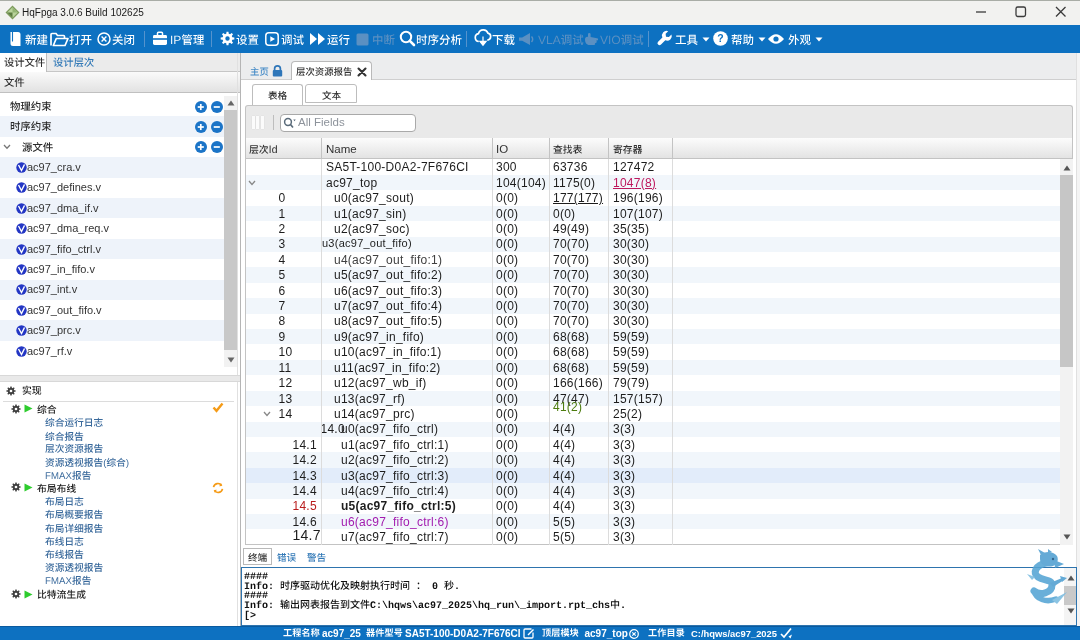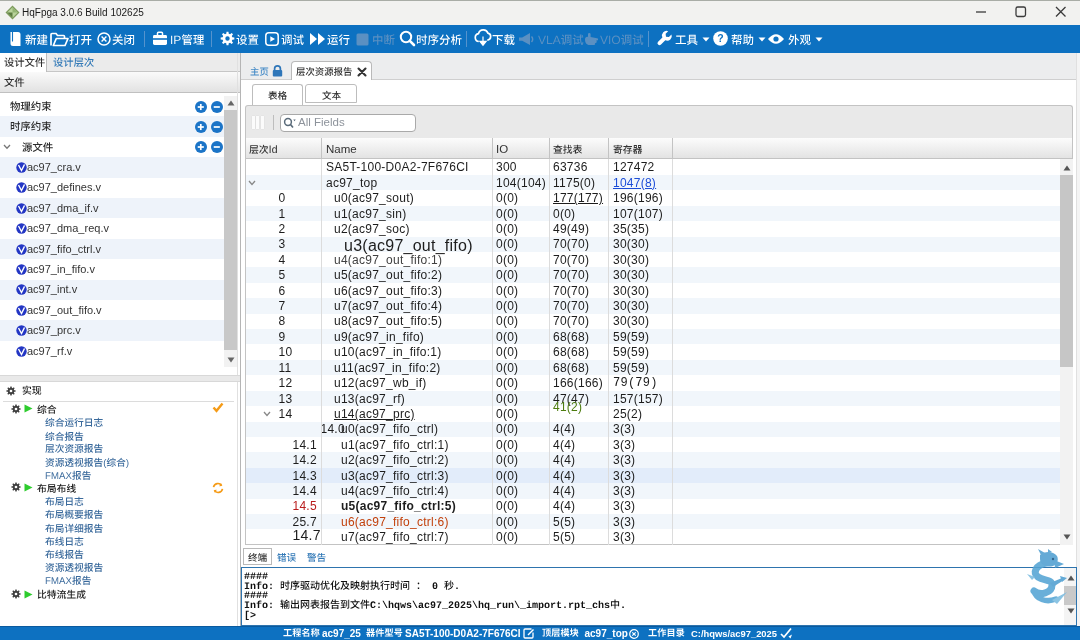--- a/index.html
+++ b/index.html
@@ -393,40 +393,40 @@
     <div class="txt" style="left:496px;top:160.2px;font-size:12px;color:#1d1d1d;letter-spacing:0.25px;">300</div>
     <div class="txt" style="left:553px;top:160.2px;font-size:12px;color:#1d1d1d;letter-spacing:0.25px;">63736</div>
     <div class="txt" style="left:613px;top:160.2px;font-size:12px;color:#1d1d1d;letter-spacing:0.25px;">127472</div>
     <div class="a" style="left:246px;top:174.8px;width:826px;height:15.4px;background:#f1f6fb"></div>
     <svg class="t" style="left:247.5px;top:180.0px" width="8" height="6" viewBox="0 0 8 6">
       <path d="M1 1 L4 4.5 L7 1" fill="none" stroke="#888" stroke-width="1.3"></path>
     </svg>
     <div class="txt" style="left:326px;top:175.6px;font-size:12px;color:#1d1d1d;letter-spacing:0.25px;">ac97_top</div>
     <div class="txt" style="left:496px;top:175.6px;font-size:12px;color:#1d1d1d;letter-spacing:0.25px;">104(104)</div>
     <div class="txt" style="left:553px;top:175.6px;font-size:12px;color:#1d1d1d;letter-spacing:0.25px;">1175(0)</div>
-    <div class="txt" style="left:613px;top:175.6px;font-size:12px;color:#1d4ed8;letter-spacing:0.25px;text-decoration:underline;">1047(8)</div>
+    <div class="txt" style="left:613px;top:175.6px;font-size:12px;color:#be185d;letter-spacing:0.25px;text-decoration:underline;">1047(8)</div>
     <div class="txt" style="left:278.5px;top:191.1px;font-size:12px;color:#1d1d1d;letter-spacing:0.25px;">0</div>
     <div class="txt" style="left:334px;top:191.1px;font-size:12px;color:#1d1d1d;letter-spacing:0.25px;">u0(ac97_sout)</div>
     <div class="txt" style="left:496px;top:191.1px;font-size:12px;color:#1d1d1d;letter-spacing:0.25px;">0(0)</div>
     <div class="txt" style="left:553px;top:191.1px;font-size:12px;color:#1d1d1d;letter-spacing:0.25px;text-decoration:underline;">177(177)</div>
     <div class="txt" style="left:613px;top:191.1px;font-size:12px;color:#1d1d1d;letter-spacing:0.25px;">196(196)</div>
     <div class="a" style="left:246px;top:205.7px;width:826px;height:15.4px;background:#f1f6fb"></div>
     <div class="txt" style="left:278.5px;top:206.5px;font-size:12px;color:#1d1d1d;letter-spacing:0.25px;">1</div>
     <div class="txt" style="left:334px;top:206.5px;font-size:12px;color:#1d1d1d;letter-spacing:0.25px;">u1(ac97_sin)</div>
     <div class="txt" style="left:496px;top:206.5px;font-size:12px;color:#1d1d1d;letter-spacing:0.25px;">0(0)</div>
     <div class="txt" style="left:553px;top:206.5px;font-size:12px;color:#1d1d1d;letter-spacing:0.25px;">0(0)</div>
     <div class="txt" style="left:613px;top:206.5px;font-size:12px;color:#1d1d1d;letter-spacing:0.25px;">107(107)</div>
     <div class="txt" style="left:278.5px;top:221.9px;font-size:12px;color:#1d1d1d;letter-spacing:0.25px;">2</div>
     <div class="txt" style="left:334px;top:221.9px;font-size:12px;color:#1d1d1d;letter-spacing:0.25px;">u2(ac97_soc)</div>
     <div class="txt" style="left:496px;top:221.9px;font-size:12px;color:#1d1d1d;letter-spacing:0.25px;">0(0)</div>
     <div class="txt" style="left:553px;top:221.9px;font-size:12px;color:#1d1d1d;letter-spacing:0.25px;">49(49)</div>
     <div class="txt" style="left:613px;top:221.9px;font-size:12px;color:#1d1d1d;letter-spacing:0.25px;">35(35)</div>
     <div class="a" style="left:246px;top:236.5px;width:826px;height:15.4px;background:#f1f6fb"></div>
     <div class="txt" style="left:278.5px;top:237.3px;font-size:12px;color:#1d1d1d;letter-spacing:0.25px;">3</div>
-    <div class="txt" style="left:344px;top:237.3px;font-size:16px;color:#1d1d1d;letter-spacing:0.25px;">u3(ac97_out_fifo)</div>
+    <div class="txt" style="left:322px;top:237.3px;font-size:11px;color:#1d1d1d;letter-spacing:0.25px;">u3(ac97_out_fifo)</div>
     <div class="txt" style="left:496px;top:237.3px;font-size:12px;color:#1d1d1d;letter-spacing:0.25px;">0(0)</div>
     <div class="txt" style="left:553px;top:237.3px;font-size:12px;color:#1d1d1d;letter-spacing:0.25px;">70(70)</div>
     <div class="txt" style="left:613px;top:237.3px;font-size:12px;color:#1d1d1d;letter-spacing:0.25px;">30(30)</div>
     <div class="txt" style="left:278.5px;top:252.7px;font-size:12px;color:#1d1d1d;letter-spacing:0.25px;">4</div>
     <div class="txt" style="left:334px;top:252.7px;font-size:12px;color:#404040;letter-spacing:0.25px;">u4(ac97_out_fifo:1)</div>
     <div class="txt" style="left:496px;top:252.7px;font-size:12px;color:#1d1d1d;letter-spacing:0.25px;">0(0)</div>
     <div class="txt" style="left:553px;top:252.7px;font-size:12px;color:#1d1d1d;letter-spacing:0.25px;">70(70)</div>
     <div class="txt" style="left:613px;top:252.7px;font-size:12px;color:#1d1d1d;letter-spacing:0.25px;">30(30)</div>
     <div class="a" style="left:246px;top:267.3px;width:826px;height:15.4px;background:#f1f6fb"></div>
     <div class="txt" style="left:278.5px;top:268.2px;font-size:12px;color:#1d1d1d;letter-spacing:0.25px;">5</div>
@@ -464,32 +464,32 @@
     <div class="a" style="left:246px;top:359.9px;width:826px;height:15.4px;background:#f1f6fb"></div>
     <div class="txt" style="left:278.5px;top:360.7px;font-size:12px;color:#1d1d1d;letter-spacing:0.25px;">11</div>
     <div class="txt" style="left:334px;top:360.7px;font-size:12px;color:#1d1d1d;letter-spacing:0.25px;">u11(ac97_in_fifo:2)</div>
     <div class="txt" style="left:496px;top:360.7px;font-size:12px;color:#1d1d1d;letter-spacing:0.25px;">0(0)</div>
     <div class="txt" style="left:553px;top:360.7px;font-size:12px;color:#1d1d1d;letter-spacing:0.25px;">68(68)</div>
     <div class="txt" style="left:613px;top:360.7px;font-size:12px;color:#1d1d1d;letter-spacing:0.25px;">59(59)</div>
     <div class="txt" style="left:278.5px;top:376.1px;font-size:12px;color:#1d1d1d;letter-spacing:0.25px;">12</div>
     <div class="txt" style="left:334px;top:376.1px;font-size:12px;color:#1d1d1d;letter-spacing:0.25px;">u12(ac97_wb_if)</div>
     <div class="txt" style="left:496px;top:376.1px;font-size:12px;color:#1d1d1d;letter-spacing:0.25px;">0(0)</div>
     <div class="txt" style="left:553px;top:376.1px;font-size:12px;color:#1d1d1d;letter-spacing:0.25px;">166(166)</div>
-    <div class="txt" style="left:613px;top:376.1px;font-size:12px;color:#1d1d1d;letter-spacing:0.25px;font-family:Liberation Mono, monospace;">79(79)</div>
+    <div class="txt" style="left:613px;top:376.1px;font-size:12px;color:#1d1d1d;letter-spacing:0.25px;">79(79)</div>
     <div class="a" style="left:246px;top:390.7px;width:826px;height:15.4px;background:#f1f6fb"></div>
     <div class="txt" style="left:278.5px;top:391.5px;font-size:12px;color:#1d1d1d;letter-spacing:0.25px;">13</div>
     <div class="txt" style="left:334px;top:391.5px;font-size:12px;color:#1d1d1d;letter-spacing:0.25px;">u13(ac97_rf)</div>
     <div class="txt" style="left:496px;top:391.5px;font-size:12px;color:#1d1d1d;letter-spacing:0.25px;">0(0)</div>
     <div class="txt" style="left:553px;top:391.5px;font-size:12px;color:#1d1d1d;letter-spacing:0.25px;">47(47)</div>
     <div class="txt" style="left:613px;top:391.5px;font-size:12px;color:#1d1d1d;letter-spacing:0.25px;">157(157)</div>
     <svg class="t" style="left:262.5px;top:411.3px" width="8" height="6" viewBox="0 0 8 6">
       <path d="M1 1 L4 4.5 L7 1" fill="none" stroke="#888" stroke-width="1.3"></path>
     </svg>
     <div class="txt" style="left:278.5px;top:406.9px;font-size:12px;color:#1d1d1d;letter-spacing:0.25px;">14</div>
-    <div class="txt" style="left:334px;top:406.9px;font-size:12px;color:#1d1d1d;letter-spacing:0.25px;text-decoration:underline;">u14(ac97_prc)</div>
+    <div class="txt" style="left:334px;top:406.9px;font-size:12px;color:#1d1d1d;letter-spacing:0.25px;">u14(ac97_prc)</div>
     <div class="txt" style="left:496px;top:406.9px;font-size:12px;color:#1d1d1d;letter-spacing:0.25px;">0(0)</div>
     <div class="txt" style="left:553px;top:400px;font-size:12px;color:#4d7c0f;letter-spacing:0.25px;">41(2)</div>
     <div class="txt" style="left:613px;top:406.9px;font-size:12px;color:#1d1d1d;letter-spacing:0.25px;">25(2)</div>
     <div class="a" style="left:246px;top:421.5px;width:826px;height:15.4px;background:#f1f6fb"></div>
     <div class="txt" style="left:292.5px;top:422.3px;font-size:12px;color:#1d1d1d;letter-spacing:0.25px;margin-left:28px;">14.0</div>
     <div class="txt" style="left:341px;top:422.3px;font-size:12px;color:#1d1d1d;letter-spacing:0.25px;">u0(ac97_fifo_ctrl)</div>
     <div class="txt" style="left:496px;top:422.3px;font-size:12px;color:#1d1d1d;letter-spacing:0.25px;">0(0)</div>
     <div class="txt" style="left:553px;top:422.3px;font-size:12px;color:#1d1d1d;letter-spacing:0.25px;">4(4)</div>
     <div class="txt" style="left:613px;top:422.3px;font-size:12px;color:#1d1d1d;letter-spacing:0.25px;">3(3)</div>
     <div class="txt" style="left:292.5px;top:437.8px;font-size:12px;color:#1d1d1d;letter-spacing:0.25px;">14.1</div>
@@ -514,22 +514,22 @@
     <div class="txt" style="left:341px;top:484.0px;font-size:12px;color:#1d1d1d;letter-spacing:0.25px;">u4(ac97_fifo_ctrl:4)</div>
     <div class="txt" style="left:496px;top:484.0px;font-size:12px;color:#1d1d1d;letter-spacing:0.25px;">0(0)</div>
     <div class="txt" style="left:553px;top:484.0px;font-size:12px;color:#1d1d1d;letter-spacing:0.25px;">4(4)</div>
     <div class="txt" style="left:613px;top:484.0px;font-size:12px;color:#1d1d1d;letter-spacing:0.25px;">3(3)</div>
     <div class="txt" style="left:292.5px;top:499.4px;font-size:12px;color:#b91c1c;letter-spacing:0.25px;">14.5</div>
     <div class="txt" style="left:341px;top:499.4px;font-size:12px;color:#1d1d1d;letter-spacing:0.25px;font-weight:bold;">u5(ac97_fifo_ctrl:5)</div>
     <div class="txt" style="left:496px;top:499.4px;font-size:12px;color:#1d1d1d;letter-spacing:0.25px;">0(0)</div>
     <div class="txt" style="left:553px;top:499.4px;font-size:12px;color:#1d1d1d;letter-spacing:0.25px;">4(4)</div>
     <div class="txt" style="left:613px;top:499.4px;font-size:12px;color:#1d1d1d;letter-spacing:0.25px;">3(3)</div>
     <div class="a" style="left:246px;top:514.1px;width:826px;height:15.4px;background:#f1f6fb"></div>
-    <div class="txt" style="left:292.5px;top:514.9px;font-size:12px;color:#1d1d1d;letter-spacing:0.25px;">25.7</div>
-    <div class="txt" style="left:341px;top:514.9px;font-size:12px;color:#c2410c;letter-spacing:0.25px;">u6(ac97_fifo_ctrl:6)</div>
+    <div class="txt" style="left:292.5px;top:514.9px;font-size:12px;color:#1d1d1d;letter-spacing:0.25px;">14.6</div>
+    <div class="txt" style="left:341px;top:514.9px;font-size:12px;color:#a21caf;letter-spacing:0.25px;">u6(ac97_fifo_ctrl:6)</div>
     <div class="txt" style="left:496px;top:514.9px;font-size:12px;color:#1d1d1d;letter-spacing:0.25px;">0(0)</div>
     <div class="txt" style="left:553px;top:514.9px;font-size:12px;color:#1d1d1d;letter-spacing:0.25px;">5(5)</div>
     <div class="txt" style="left:613px;top:514.9px;font-size:12px;color:#1d1d1d;letter-spacing:0.25px;">3(3)</div>
     <div class="txt" style="left:292.5px;top:527px;font-size:14px;color:#1d1d1d;letter-spacing:0.25px;">14.7</div>
     <div class="txt" style="left:341px;top:530.3px;font-size:12px;color:#1d1d1d;letter-spacing:0.25px;text-align:center;">u7(ac97_fifo_ctrl:7)</div>
     <div class="txt" style="left:496px;top:530.3px;font-size:12px;color:#1d1d1d;letter-spacing:0.25px;">0(0)</div>
     <div class="txt" style="left:553px;top:530.3px;font-size:12px;color:#1d1d1d;letter-spacing:0.25px;">5(5)</div>
     <div class="txt" style="left:613px;top:530.3px;font-size:12px;color:#1d1d1d;letter-spacing:0.25px;">3(3)</div>
     <div class="a" style="left:321px;top:159.4px;width:1px;height:385.5px;background:#dcdcdc"></div>
     <div class="a" style="left:492px;top:159.4px;width:1px;height:385.5px;background:#dcdcdc"></div>

